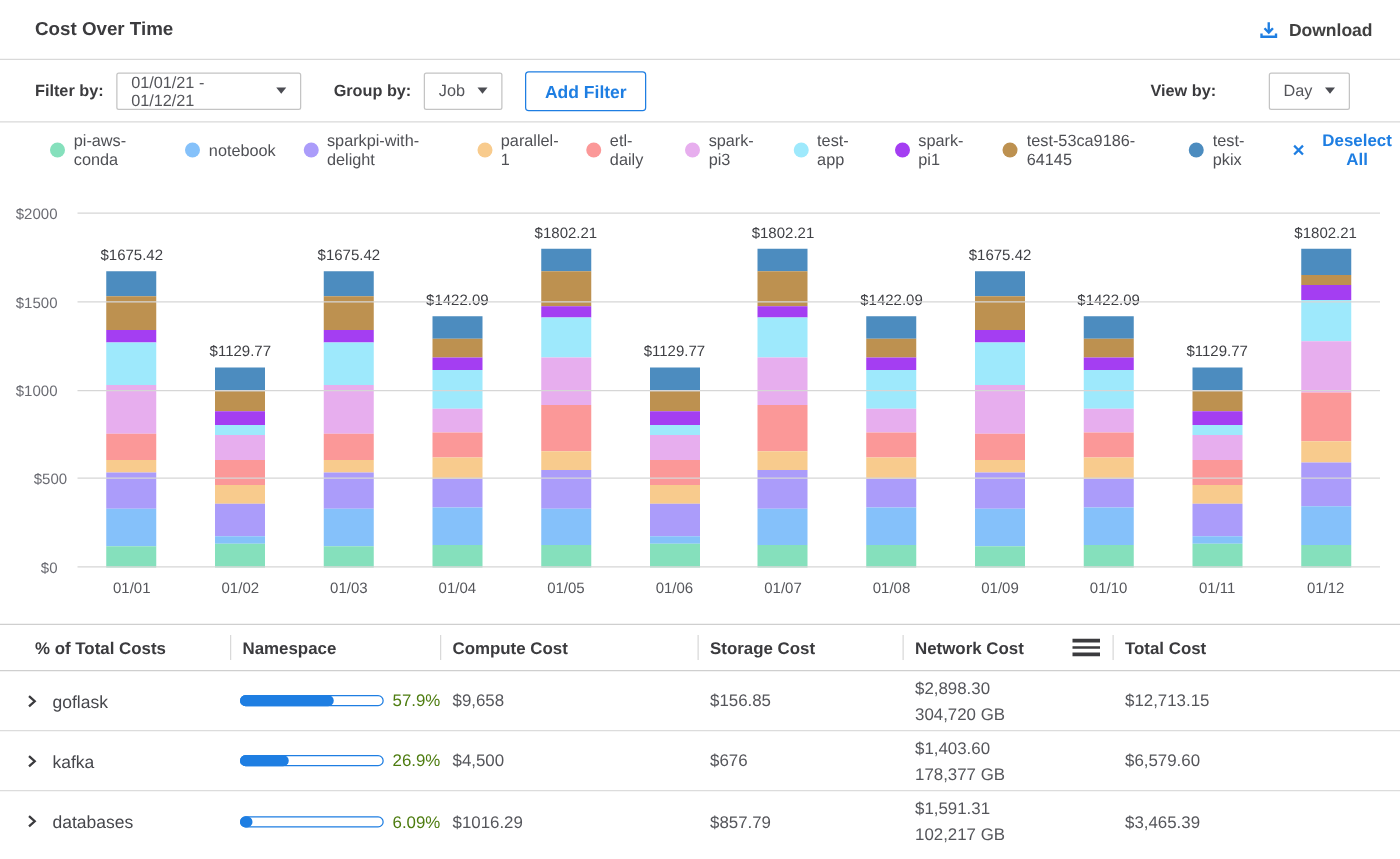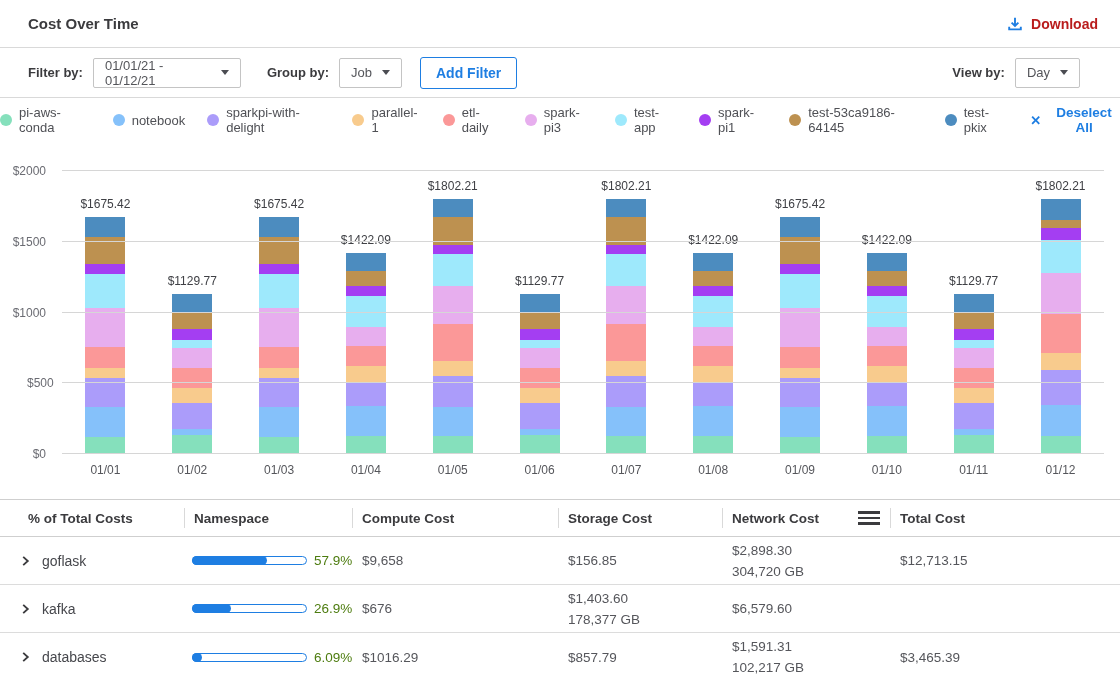--- a/index.html
+++ b/index.html
@@ -4,42 +4,42 @@
 <style>
   * { box-sizing: border-box; margin: 0; padding: 0; }
   html,body { width:1120px; height:687px; overflow:hidden; background:#fff;
     font-family:"Liberation Sans", sans-serif; color:#3b3b3e; }
 
   
   .hdr { height:48px; display:flex; align-items:center; justify-content:space-between;
     padding:0 22px 0 28px; border-bottom:1px solid #d9d9d9; }
   .hdr-title { font-size:15px; font-weight:bold; color:#3b3b3e; }
   .download-btn { display:flex; align-items:flex-start; gap:8px; background:none; border:none;
-    color:#b91c1c; font-family:inherit; font-size:14px; font-weight:bold; cursor:pointer; }
+    color:#404040; font-family:inherit; font-size:14px; font-weight:bold; cursor:pointer; }
 
   
   .filter-bar { height:50px; display:flex; align-items:center; padding:0 40px 0 28px;
     border-bottom:1px solid #d9d9d9; }
   .fb-label { font-size:13px; font-weight:bold; color:#3b3b3e; }
   .select-box { display:flex; align-items:center; justify-content:space-between;
     border:1px solid #c4c4c4; border-radius:2px; height:30px; padding:0 11px;
     font-size:13px; color:#54555a; background:#fff; cursor:pointer; }
   .caret { width:0; height:0; border-left:4.5px solid transparent;
     border-right:4.5px solid transparent; border-top:5.5px solid #4b4c52; margin-left:10px; }
   .date-box { width:148px; margin-left:10px; }
   .group-label { margin-left:26px; }
   .job-box { margin-left:10px; }
   .add-filter { margin-left:18px; height:32px; padding:0 15px; background:#fff;
     border:1px solid #1e7ee2; border-radius:3px; color:#1e7ee2; font-family:inherit;
     font-size:14px; font-weight:bold; cursor:pointer; }
-  .viewby-wrap { margin-left:auto; display:flex; align-items:center; }
+  .viewby-wrap { margin-left:auto; display:flex; align-items:center;gap:32px; }
   .day-box { margin-left:10px; min-width:56px; }
 
   
-  .legend-row { height:44px; display:flex; align-items:center; }
+  .legend-row { height:44px; display:flex; align-items:center; padding-left:40px; }
   .legend-items { display:flex; align-items:center; gap:22px; }
   .legend-item { display:flex; align-items:center; gap:7px; cursor:pointer; }
   .legend-dot { width:12px; height:12px; border-radius:50%; flex:none; }
   .legend-label { font-size:13px; color:#4f5055; }
   .deselect-btn { display:flex; align-items:center; gap:7px; margin-left:22px; border:none;
     background:none; color:#1e7ee2; font-family:inherit; font-size:13.5px; font-weight:bold; cursor:pointer; }
   .deselect-x { font-size:13px; font-weight:bold; line-height:1; }
 
   
   .chart { padding:29px 16px 0 62px; }
@@ -432,20 +432,21 @@
               </svg>
             </span>
             <span>kafka</span>
           </div>
           <div class="td td-pct">
             <div class="pill">
               <div class="pill-fill" style="width: calc(33% + 2px);"></div>
             </div>
             <span class="pct-txt">26.9%</span>
           </div>
+          <div class="td">$4,500</div>
           <div class="td">$676</div>
           <div class="td">
             <div class="net-line">$1,403.60</div>
             <div class="net-line">178,377 GB</div>
           </div>
           <div class="td">$6,579.60</div>
         </div>
         <div class="trow">
           <div class="td td-ns">
             <span class="chev">

